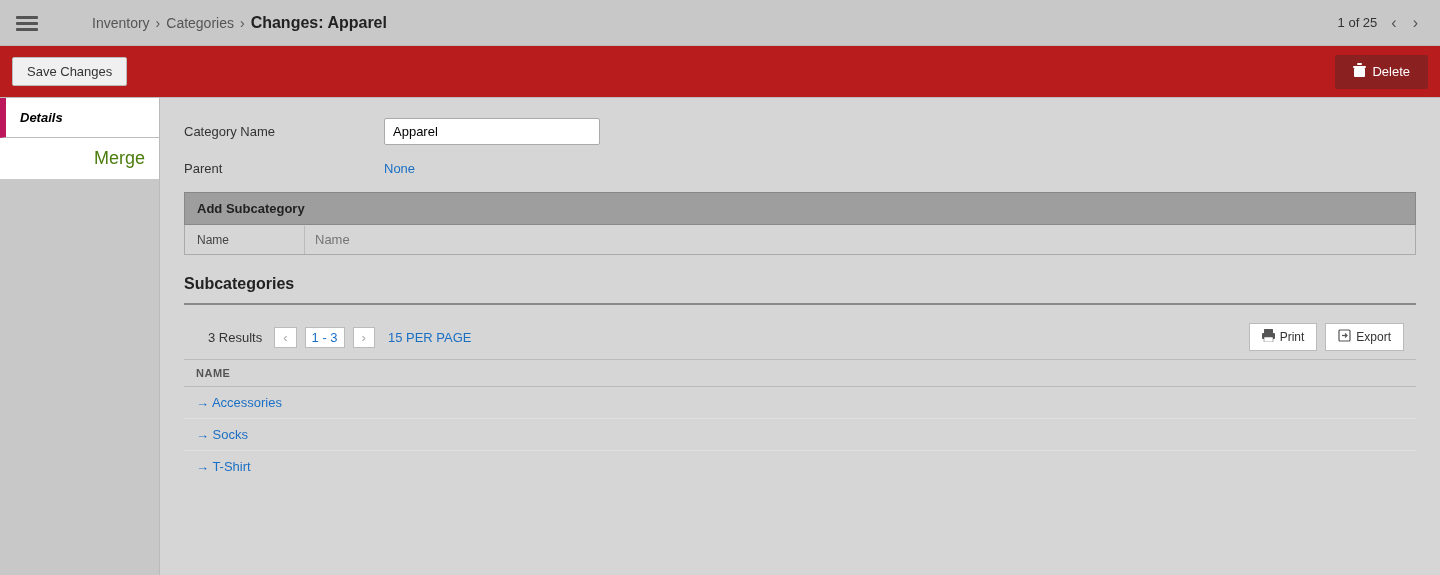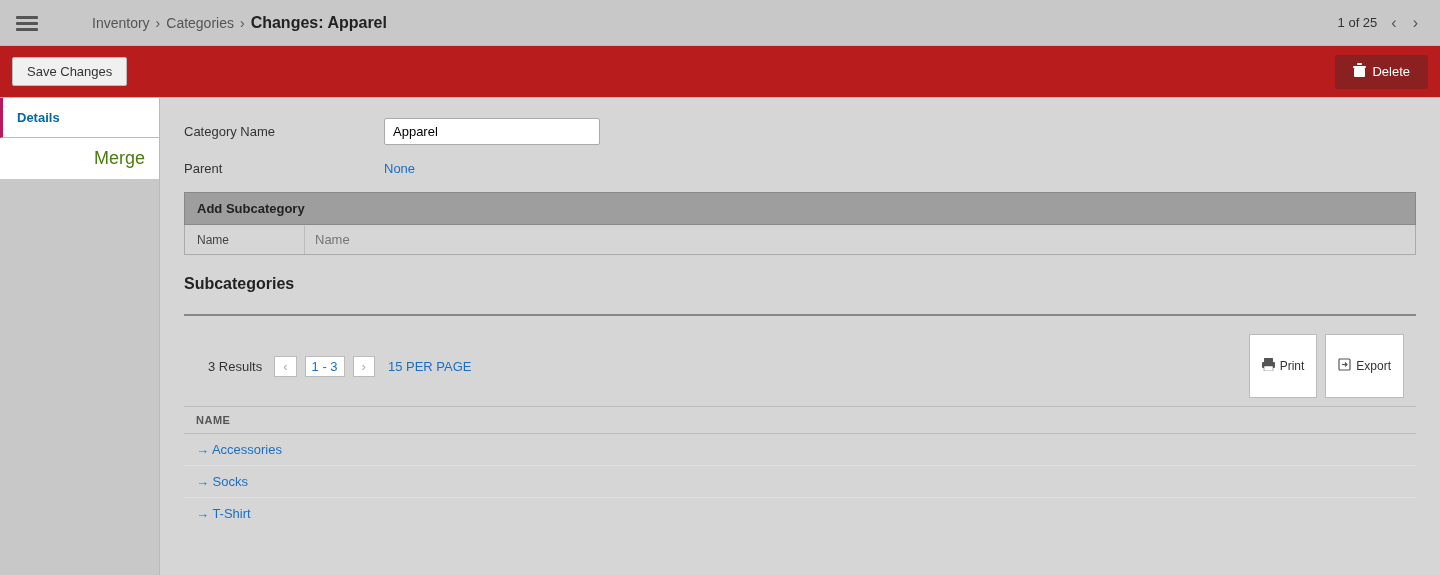--- a/index.html
+++ b/index.html
@@ -44,21 +44,21 @@
     
     .sidebar {
       width: 160px; min-width: 160px; background: #c8c8c8;
       border-right: 1px solid #bbb; padding: 0;
     }
     .sidebar-item {
       padding: 12px 14px; cursor: pointer; font-size: 13px; font-weight: bold;
       color: #333; border-bottom: 1px solid #bbb;
     }
     .sidebar-item.active {
-      background: #fff; color: #0369a1; border-left: 3px solid #be185d;
+      background: #fff; color: #000000; border-left: 6px solid #be185d; font-style: italic;
     }
     .sidebar-item-merge {
       padding: 10px 14px; cursor: pointer; font-size: 18px; color: #4d7c0f;
       background: #fff; border-left: 3px solid transparent; text-align: right;
     }
 
     
     .content { flex: 1; background: #d6d6d6; padding: 20px 24px; }
 
     .form-row { display: flex; align-items: center; margin-bottom: 16px; }
@@ -83,38 +83,38 @@
       flex: 1; border: none; background: transparent; padding: 7px 10px;
       font-size: 13px; outline: none; color: #999;
     }
     .btn-add-subcategory {
       background: #7a7a7a; border: none; color: #fff; padding: 8px 20px;
       cursor: pointer; font-size: 13px; display: flex; align-items: center; gap: 4px;
       min-width: 160px; justify-content: center;
     }
 
     
-    .subcategories-title { font-size: 16px; font-weight: bold; color: #222; margin-bottom: 21px; }
+    .subcategories-title { font-size: 16px; font-weight: bold; color: #222; margin-bottom: 10px; }
     .subcategories-divider { border-top: 2px solid #888; margin-bottom: 10px; }
     .subcategory-toolbar {
       display: flex; align-items: center; justify-content: space-between;
       padding: 8px 12px; background: #d6d6d6; border-bottom: 1px solid #bbb;
     }
     .sub-toolbar-left { display: flex; align-items: center; gap: 8px; }
     .results-count { font-size: 13px; color: #333; margin-right: 4px; margin-left: 12px; }
     .pagination-btn {
       background: #fff; border: 1px solid #bbb; padding: 2px 8px;
       cursor: pointer; font-size: 13px; color: #555;
     }
     .pagination-btn:disabled { color: #aaa; cursor: default; }
     .page-range { color: #1a6fc4; font-size: 13px; padding: 2px 6px; border: 1px solid #bbb; background: #fff; }
     .per-page { color: #1a6fc4; font-size: 13px; cursor: pointer; margin-left: 5px; }
     .sub-toolbar-right { display: flex; align-items: center; gap: 8px; }
     .btn-print, .btn-export {
-      background: #fff; border: 1px solid #bbb; padding: 23px 12px;
+      background: #fff; border: 1px solid #bbb; padding: 5px 12px;
       cursor: pointer; font-size: 12px; color: #333; display: flex; align-items: center; gap: 5px;
     }
 
     .sub-table { width: 100%; border-collapse: collapse; }
     .sub-table th {
       text-align: left; padding: 7px 12px; font-size: 11px; font-weight: bold;
       color: #555; background: #d6d6d6; border-bottom: 1px solid #bbb; letter-spacing: 0.5px;
     }
     .sub-table td { padding: 8px 12px; font-size: 13px; border-bottom: 1px solid #e0e0e0; }
     .sub-table tr:last-child td { border-bottom: none; }

